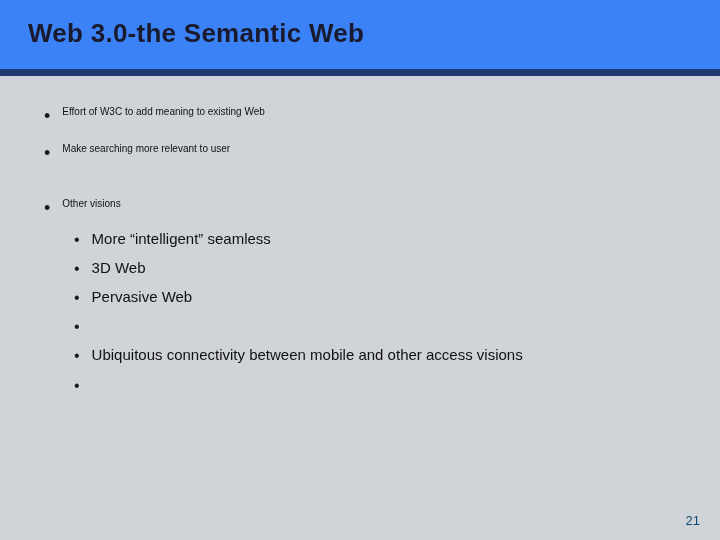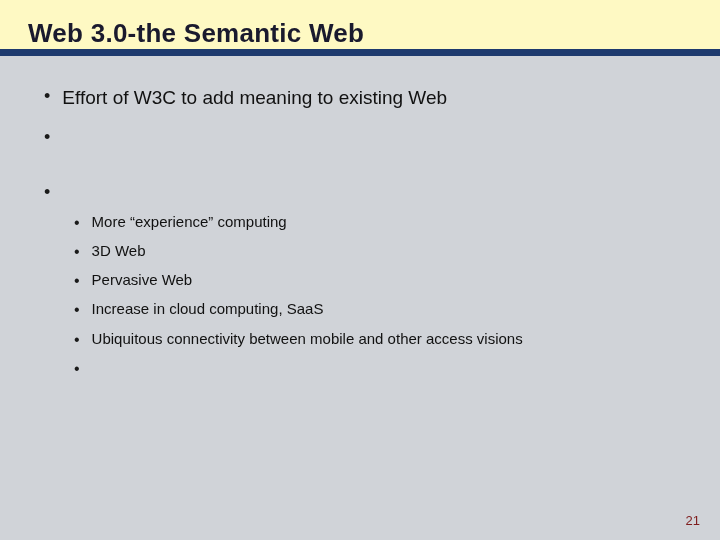--- a/index.html
+++ b/index.html
@@ -20,22 +20,22 @@
     .slide {
       width: 720px;
       height: 540px;
       background-color: #d0d3d8;
       position: relative;
       display: flex;
       flex-direction: column;
     }
 
     .title-area {
-      background-color: #fef9c3;
-      padding: 18px 28px 0 28px;
+      background-color: #3b82f6;
+      padding: 18px 28px 20px 28px;
       border-bottom: none;
     }
 
     .title-text {
       font-size: 26px;
       font-weight: bold;
       color: #1a1a2e;
       letter-spacing: 0.01em;
     }
 
@@ -66,21 +66,21 @@
 
     .bullet-dot {
       font-size: 18px;
       line-height: 1.4;
       color: #1a1a1a;
       flex-shrink: 0;
       margin-top: 0px;
     }
 
     .bullet-text {
-      font-size: 19px;
+      font-size: 10px;
       color: #111;
     }
 
     .sub-bullet-group {
       display: flex;
       flex-direction: column;
       gap: 6px;
       margin-top: 4px;
       margin-left: 30px;
     }
@@ -108,21 +108,21 @@
 
     .spacer {
       height: 8px;
     }
 
     .page-number {
       position: absolute;
       bottom: 12px;
       right: 20px;
       font-size: 13px;
-      color: #7f1d1d;
+      color: #0c4a6e;
       font-weight: normal;
     }
 
     .other-visions-row {
       display: flex;
       flex-direction: column;
       gap: 0;
     }
   </style>
 </head>
@@ -138,49 +138,50 @@
 
   <div class="content-area">
 
     <div class="bullet-item">
       <span class="bullet-dot">•</span>
       <span class="bullet-text">Effort of W3C to add meaning to existing Web</span>
     </div>
 
     <div class="bullet-item">
       <span class="bullet-dot">•</span>
+      <span class="bullet-text">Make searching more relevant to user</span>
     </div>
 
     <div class="spacer"></div>
 
     <div class="other-visions-row">
       <div class="bullet-item">
         <span class="bullet-dot">•</span>
+        <span class="bullet-text">Other visions</span>
       </div>
 
       <div class="sub-bullet-group">
 
         <div class="sub-bullet-item">
           <span class="sub-bullet-dot">•</span>
-          <span class="sub-bullet-text">More “experience” computing</span>
+          <span class="sub-bullet-text">More “intelligent” seamless</span>
         </div>
 
         <div class="sub-bullet-item">
           <span class="sub-bullet-dot">•</span>
           <span class="sub-bullet-text">3D Web</span>
         </div>
 
         <div class="sub-bullet-item">
           <span class="sub-bullet-dot">•</span>
           <span class="sub-bullet-text">Pervasive Web</span>
         </div>
 
         <div class="sub-bullet-item">
           <span class="sub-bullet-dot">•</span>
-          <span class="sub-bullet-text">Increase in cloud computing, SaaS</span>
         </div>
 
         <div class="sub-bullet-item">
           <span class="sub-bullet-dot">•</span>
           <span class="sub-bullet-text">Ubiquitous connectivity between mobile and other access visions</span>
         </div>
 
         <div class="sub-bullet-item">
           <span class="sub-bullet-dot">•</span>
         </div>

